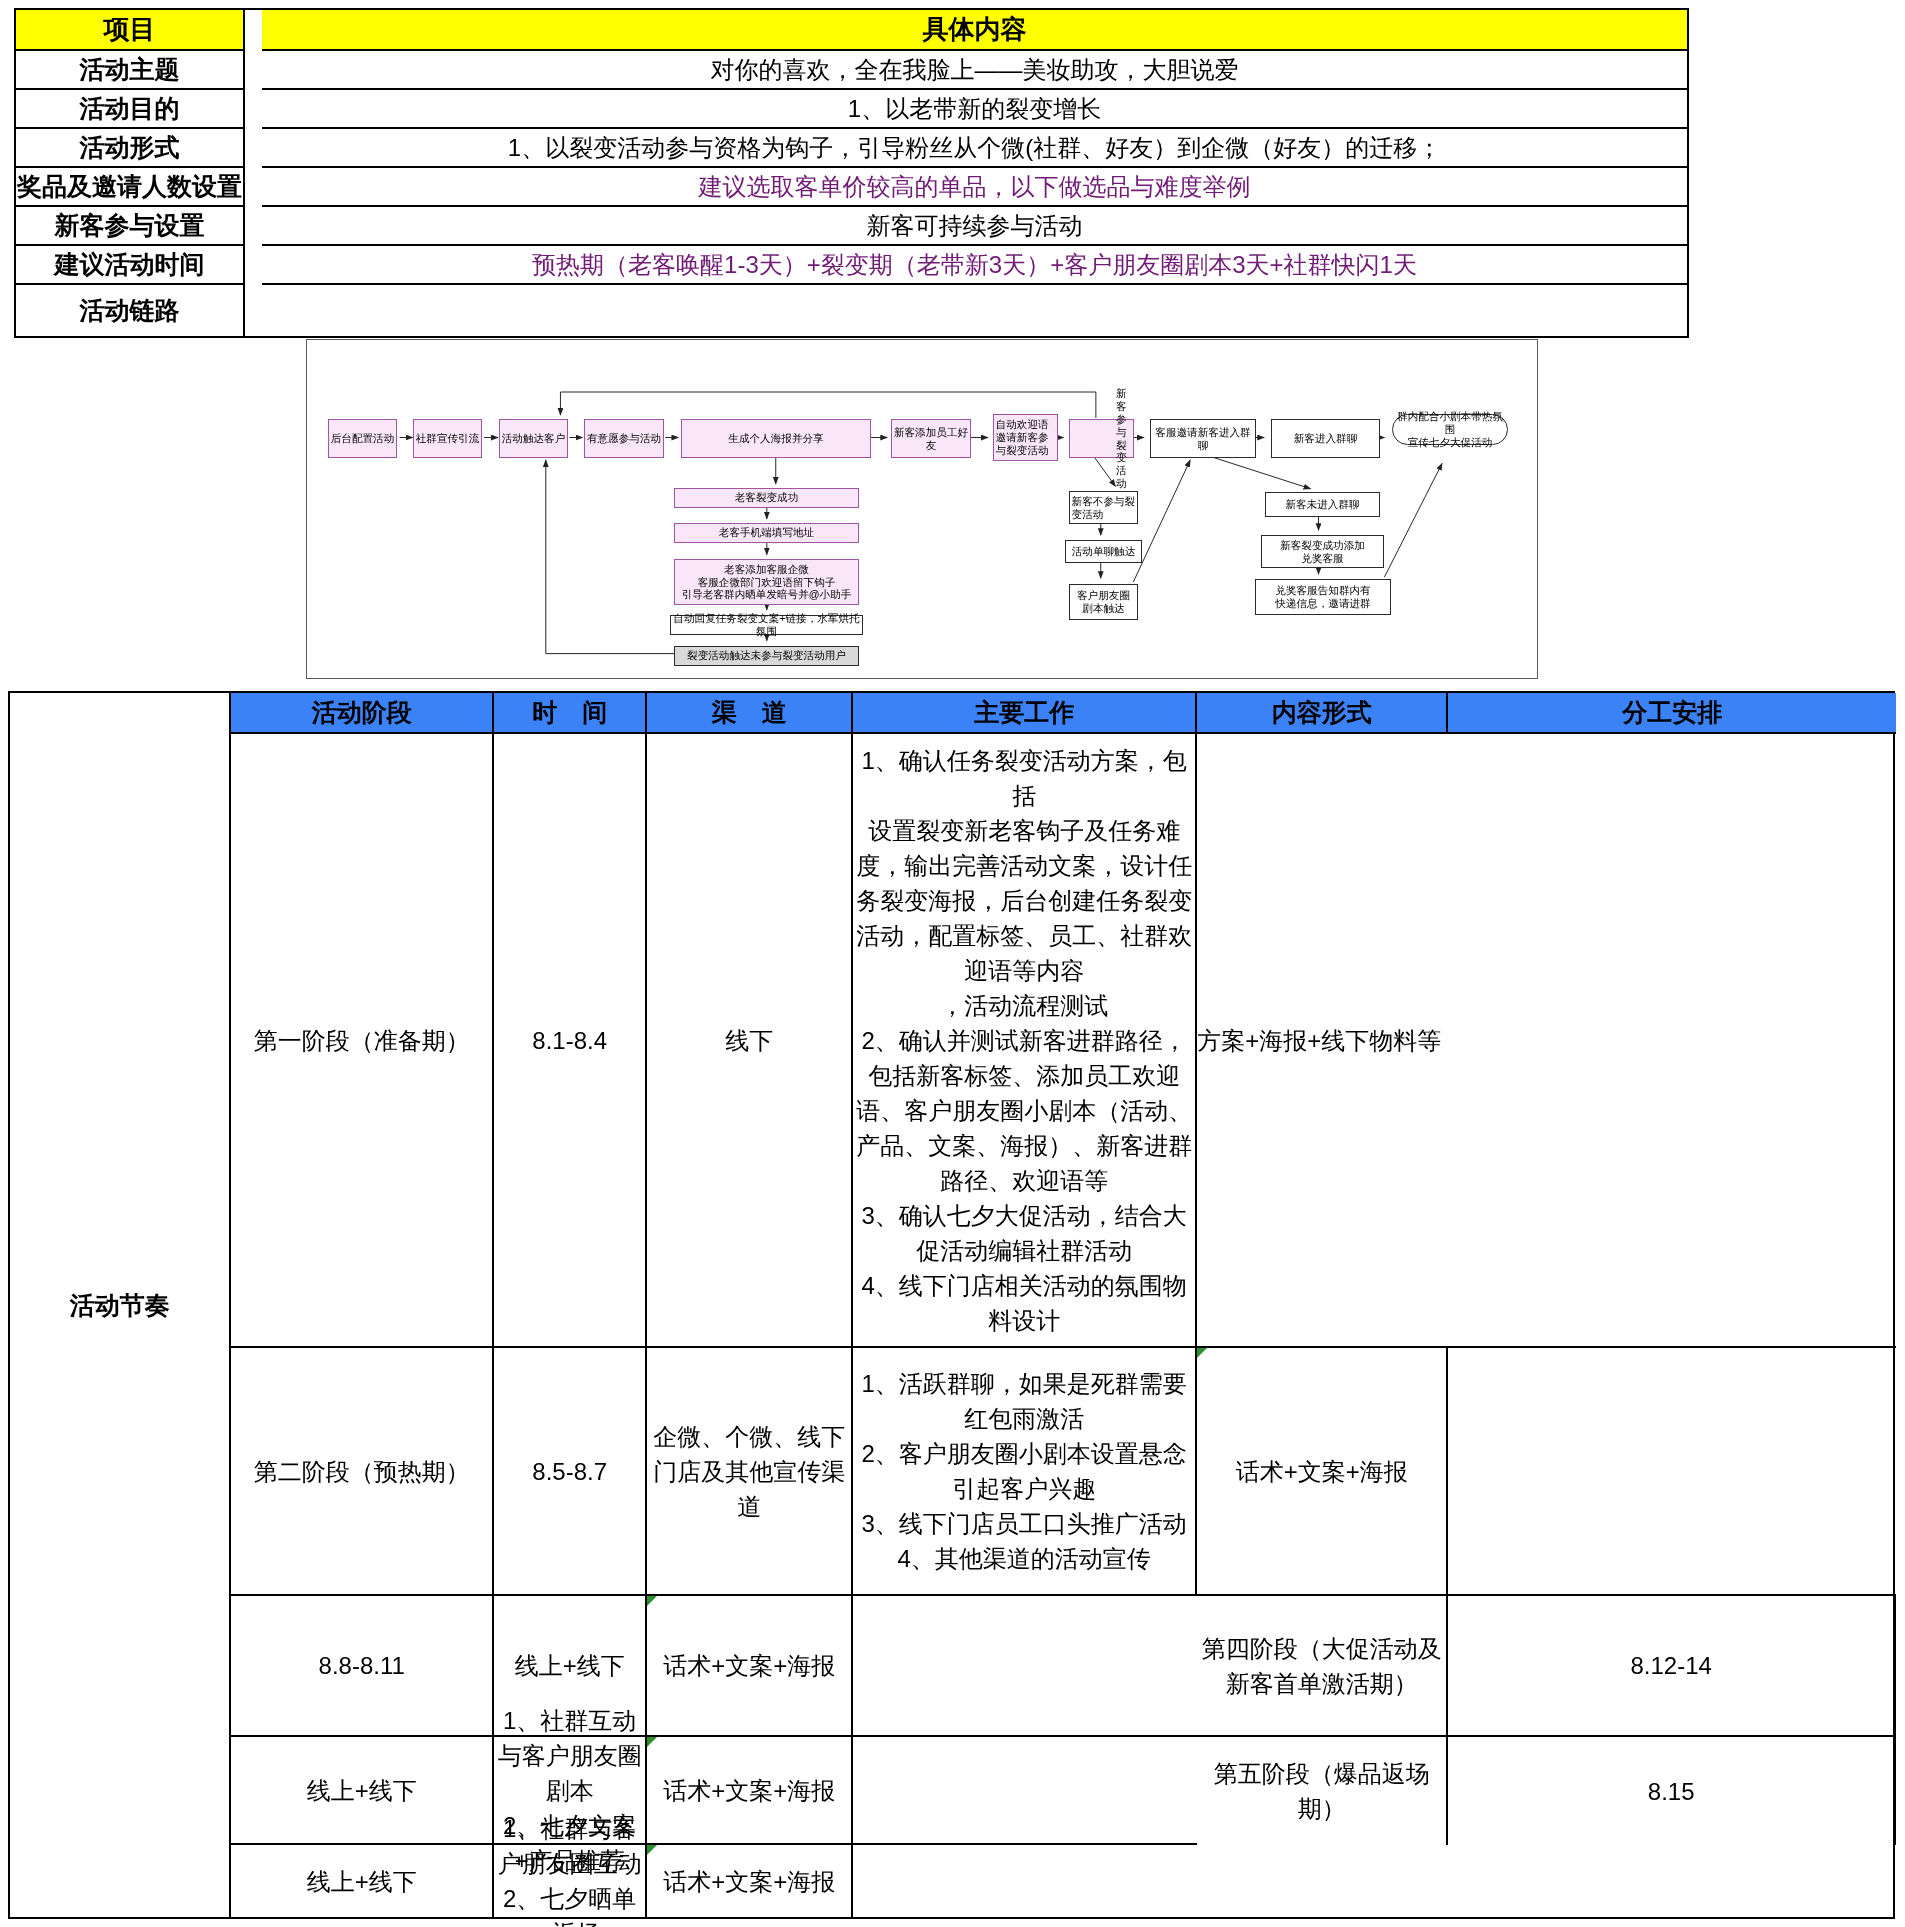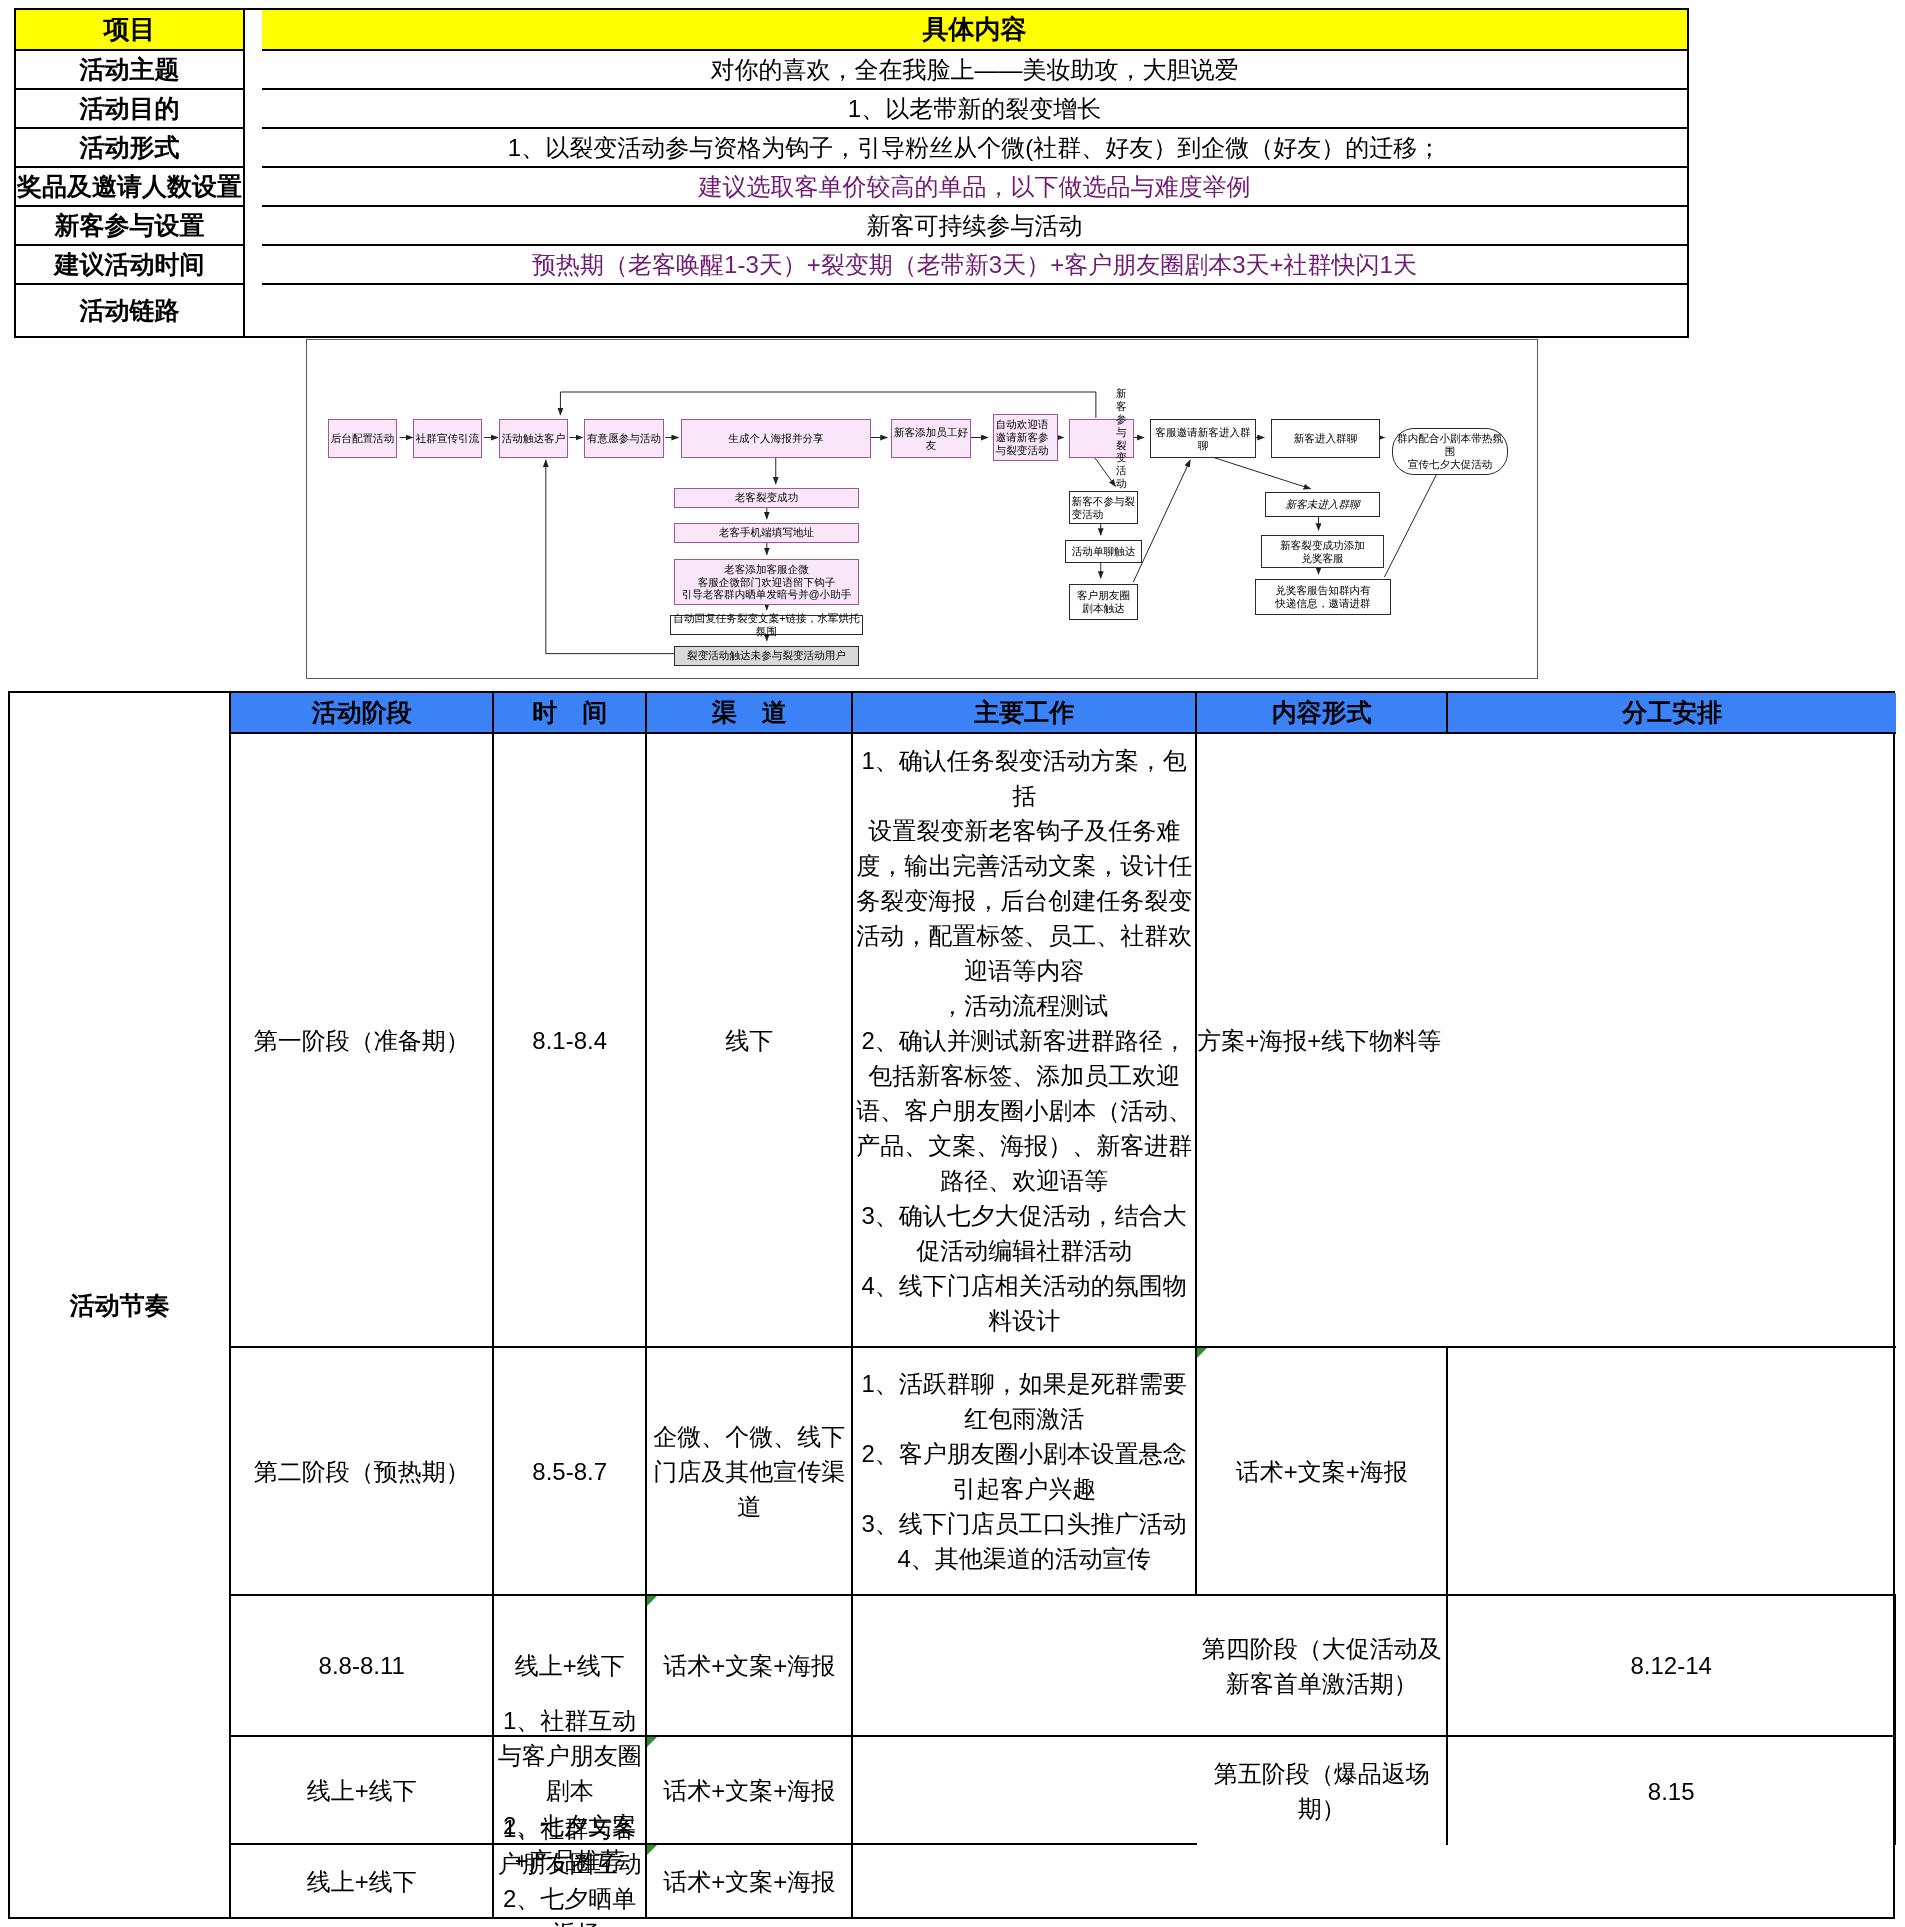--- a/index.html
+++ b/index.html
@@ -119,30 +119,30 @@
     <div class="node pink" style="left:277px;top:79px;width:80px;height:39px;">有意愿参与活动</div>
     <div class="node pink" style="left:374px;top:79px;width:190px;height:39px;">生成个人海报并分享</div>
     <div class="node pink" style="left:584px;top:79px;width:80px;height:39px;">新客添加员工好友</div>
     <div class="node pink tl" style="left:686px;top:74px;width:65px;height:47px;">自动欢迎语
 邀请新客参
 与裂变活动</div>
     <div class="node pink tl" style="left:762px;top:79px;width:65px;height:39px;padding-left:46px;">新客参与裂变
 活动</div>
     <div class="node" style="left:843px;top:79px;width:106px;height:39px;">客服邀请新客进入群聊</div>
     <div class="node" style="left:964px;top:79px;width:109px;height:39px;">新客进入群聊</div>
-    <div class="node" style="left:1085px;top:88px;width:116px;height:47px;border-radius:22px;">群内配合小剧本带热氛围
+    <div class="node" style="left:1085px;top:74px;width:116px;height:31px;border-radius:22px;">群内配合小剧本带热氛围
 宣传七夕大促活动</div>
 
     <div class="node tl" style="left:762px;top:151px;width:69px;height:33px;">新客不参与裂
 变活动</div>
     <div class="node" style="left:758px;top:200px;width:77px;height:23px;">活动单聊触达</div>
     <div class="node" style="left:762px;top:244px;width:69px;height:36px;">客户朋友圈
 剧本触达</div>
 
-    <div class="node" style="left:958px;top:152px;width:115px;height:24.5px;font-style:italic;">新客未进入群聊</div>
+    <div class="node" style="left:958px;top:152px;width:115px;height:24.5px;">新客未进入群聊</div>
     <div class="node" style="left:954px;top:195px;width:123px;height:33px;">新客裂变成功添加
 兑奖客服</div>
     <div class="node" style="left:948px;top:239px;width:136px;height:36px;">兑奖客服告知群内有
 快递信息，邀请进群</div>
 
     <div class="node pink" style="left:367px;top:148px;width:185px;height:19.6px;">老客裂变成功</div>
     <div class="node pink" style="left:367px;top:183px;width:185px;height:19.6px;">老客手机端填写地址</div>
     <div class="node pink" style="left:367px;top:219px;width:185px;height:46px;">老客添加客服企微
 客服企微部门欢迎语留下钩子
 引导老客群内晒单发暗号并@小助手</div>

